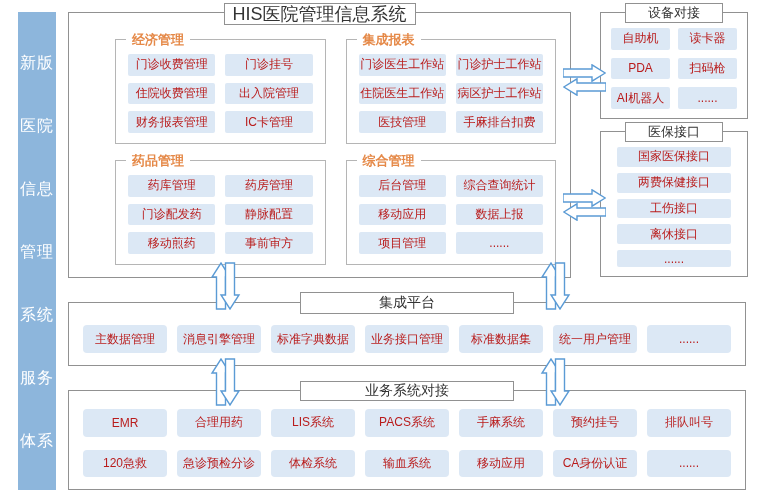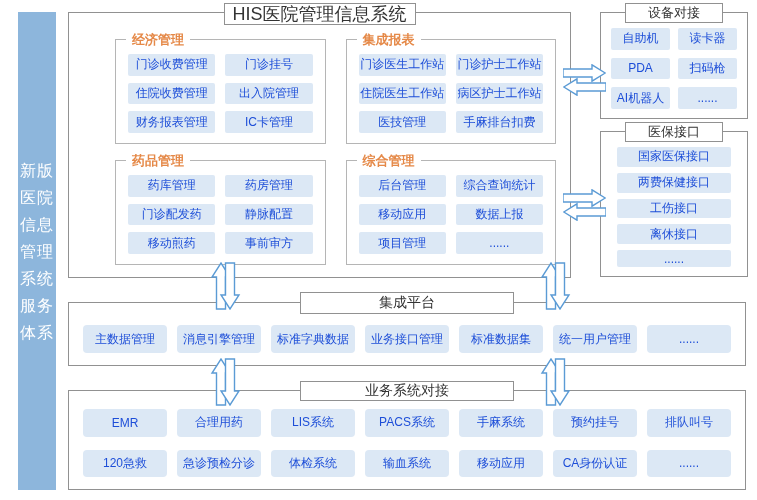--- a/index.html
+++ b/index.html
@@ -2,42 +2,42 @@
 <html><head>
 <meta charset="utf-8">
 <style>
   html,body{margin:0;padding:0;background:#ffffff;}
   body{font-family:"Liberation Sans","DejaVu Sans",sans-serif;}
   #stage{position:relative;width:757px;height:500px;background:#ffffff;overflow:hidden;}
 
   
   .side-banner{position:absolute;left:18px;top:12px;width:38px;height:478px;
     background:#8db6dc;display:flex;flex-direction:column;justify-content:center;
-    align-items:center;}
+    align-items:center;gap:36px;}
   .side-banner .side-line{color:#ffffff;font-size:16px;line-height:27px;
     letter-spacing:1px;white-space:nowrap;}
 
   
   .box{position:absolute;background:#ffffff;border:1.5px solid #919191;box-sizing:border-box;}
   .tab{position:absolute;left:50%;transform:translateX(-50%);background:#ffffff;
     border:1.5px solid #919191;box-sizing:border-box;display:flex;align-items:center;
     justify-content:center;color:#333333;z-index:5;white-space:nowrap;}
 
   
   .groups{position:absolute;left:14px;right:14px;top:26px;bottom:12px;
     display:grid;grid-template-columns:1fr 1fr;grid-template-rows:1fr 1fr;
     column-gap:20px;row-gap:16px;padding-left:32px;}
   .group{position:relative;border:1px solid #b5b5b5;background:#ffffff;}
   .group-legend{position:absolute;top:-9px;left:10px;background:#ffffff;
     padding:0 6px;color:#e58948;font-size:13px;font-weight:bold;line-height:17px;
     white-space:nowrap;}
   .group-items{position:absolute;left:12px;right:12px;top:14px;bottom:10px;
     display:grid;grid-template-columns:1fr 1fr;column-gap:10px;row-gap:7px;}
 
-  .chip{background:#dce8f5;color:#1d4ed8;font-size:12px;border-radius:2px;
+  .chip{background:#dce8f5;color:#b91c1c;font-size:12px;border-radius:2px;
     display:flex;align-items:center;justify-content:center;white-space:nowrap;
     overflow:hidden;}
 
   
   .panel-items-2col{position:absolute;left:10px;right:10px;top:15px;bottom:9px;
     display:grid;grid-template-columns:1fr 1fr;column-gap:8px;row-gap:8px;}
   .panel-items-1col{position:absolute;left:16px;right:16px;top:15px;bottom:9px;
     display:grid;grid-template-columns:1fr;row-gap:6px;}
 
   

